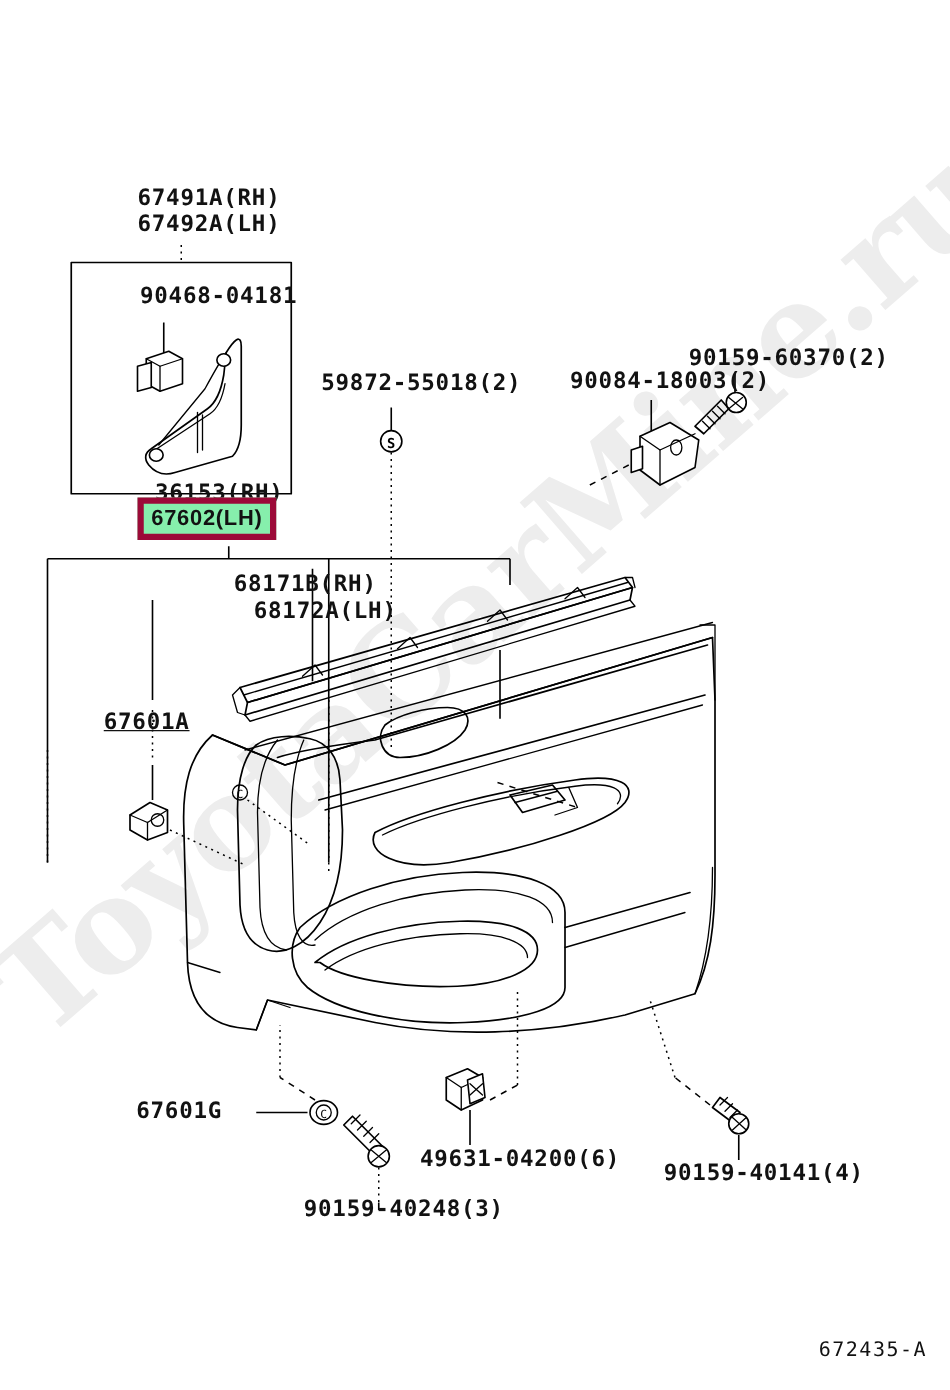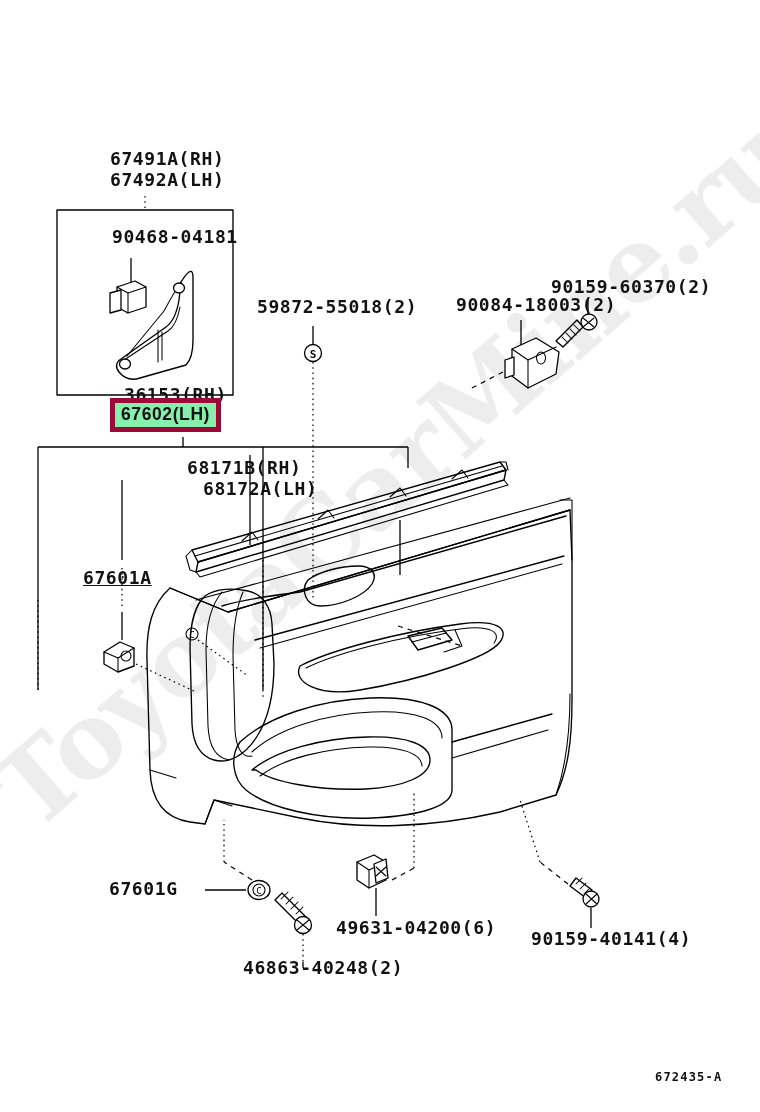--- a/index.html
+++ b/index.html
@@ -53,21 +53,21 @@
     padding:1px 6px 2px 6px;
     font-family:Liberation Sans, sans-serif;
     font-weight:bold;font-size:17.5px;letter-spacing:0.6px;
     color:#121212;white-space:nowrap;line-height:21px;
   }
 
   
   .code{
     position:absolute;z-index:4;
     font-family:"DejaVu Sans Mono","Liberation Mono",monospace;
-    font-weight:bold;font-size:12px;letter-spacing:1.2px;color:#111;
+    font-weight:normal;font-size:16px;letter-spacing:1.2px;color:#111;
   }
 </style>
 </head>
 <body>
 
 <div id="stage">
 
   <div class="wm">
     <span>ToyotaCarMine.ru</span>
   </div>
@@ -338,21 +338,21 @@
 
   <div class="hl" style="left:110px;top:398px;">67602(LH)</div>
 
   <div class="lbl" style="left:187px;top:457px;">68171B(RH)</div>
   <div class="lbl" style="left:203px;top:478px;">68172A(LH)</div>
 
   <div class="lbl" style="left:83px;top:567px;text-decoration:underline;">67601A</div>
 
   <div class="lbl" style="left:109px;top:878px;">67601G</div>
 
-  <div class="lbl" style="left:243px;top:957px;">46863-40248(2)</div>
+  <div class="lbl" style="left:243px;top:957px;">90159-40248(3)</div>
 
   <div class="lbl" style="left:336px;top:917px;">49631-04200(6)</div>
 
   <div class="lbl" style="left:531px;top:928px;">90159-40141(4)</div>
 
   <div class="code" style="left:655px;top:1070px;">672435-A</div>
 
 </div>
 
 </body></html>

